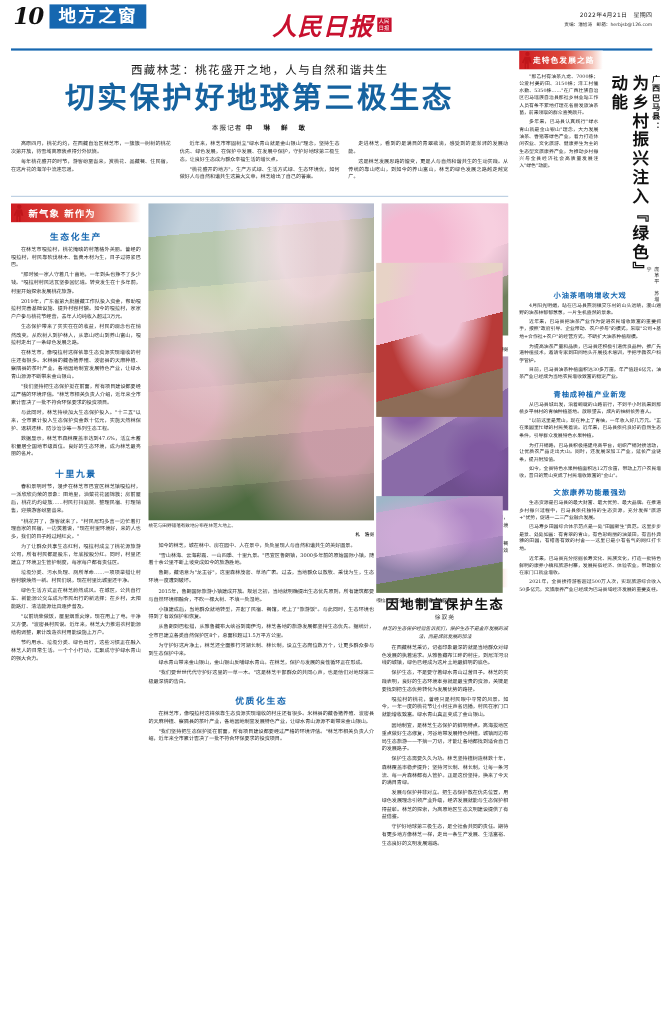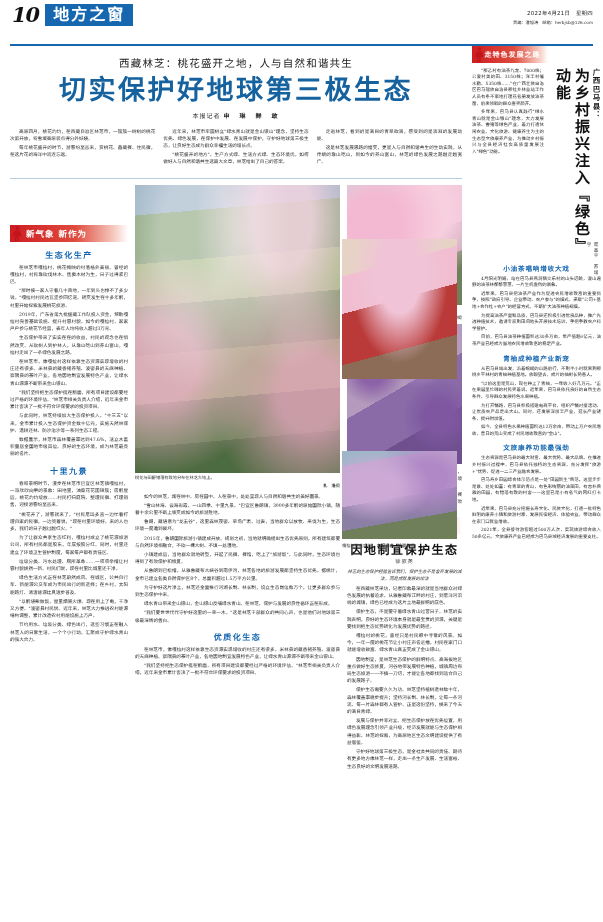--- a/index.html
+++ b/index.html
@@ -165,20 +165,24 @@
 </head>
 <body>
 
 <div class="page">
 
   <div class="masthead">
     <div class="folio">
       <div class="folio-num">10</div>
       <div class="folio-name">地方之窗</div>
     </div>
+    <div class="nameplate">
+      <span>人民日报</span>
+      <span class="np-seal">人民<br>日报</span>
+    </div>
     <div class="dateline">
       <div class="d1">2022年4月21日　星期四</div>
       <div class="d2">责编：潘旭涛　邮箱：herbjsb@126.com</div>
     </div>
   </div>
   <div class="rule-top"></div>
 
   <div class="body-wrap">
 
     <div class="left-zone">
@@ -208,21 +212,21 @@
             <p>走进林芝，看到的是满目的青翠欲滴，感受到的是澎湃的发展动能。</p>
             <p>这是林芝发展思路的嬗变，更是人与自然和谐共生的生动实践。从传统的靠山吃山，到如今的养山富山，林芝的绿色发展之路越走越宽广。</p>
           </div>
         </div>
       </div>
 
       <div class="divider-h"></div>
 
       <div style="display:flex;gap:7px;">
 
-        <div style="width:118px;margin-top:40px;">
+        <div style="width:118px;">
           <div class="banner banner-wide">
             <div class="flag">
               <svg class="person" viewBox="0 0 11 17">
                 <circle cx="5.5" cy="3" r="2" fill="#c0151a"></circle>
                 <path d="M3 5.5 h5 l1.2 5.5 -1.6 .4 -.9 -3 v8.2 h-1.4 v-4.6 h-1 v4.6 h-1.4 v-8.2 l-.9 3 -1.6 -.4 z" fill="#c0151a"></path>
               </svg>
               <span>新气象 新作为</span>
             </div>
           </div>
           <div class="sub-head">生态化生产</div>

